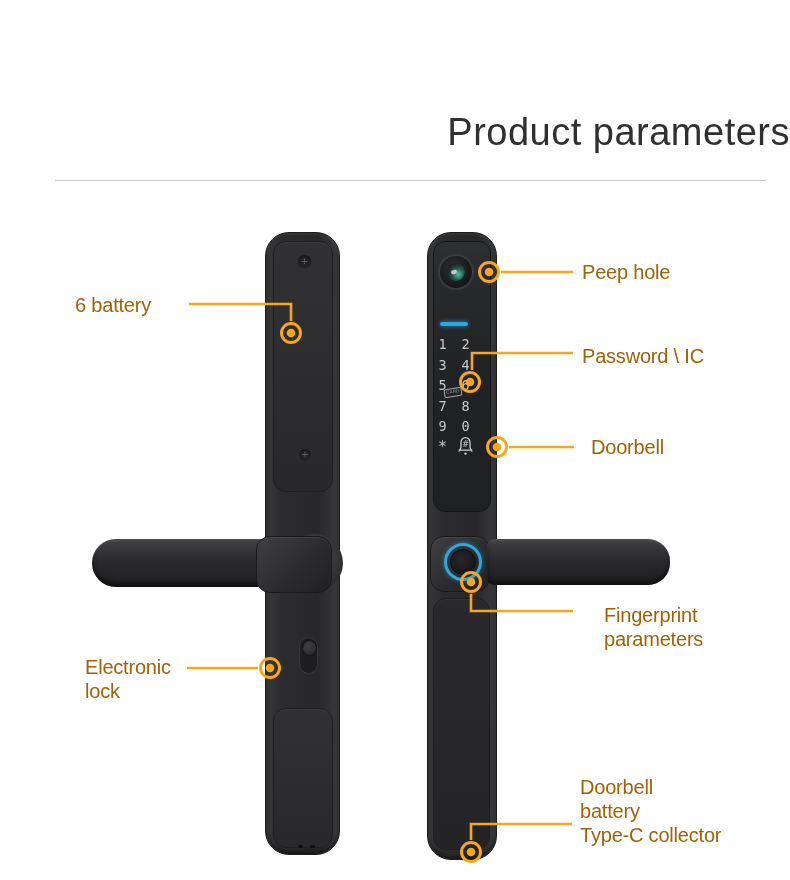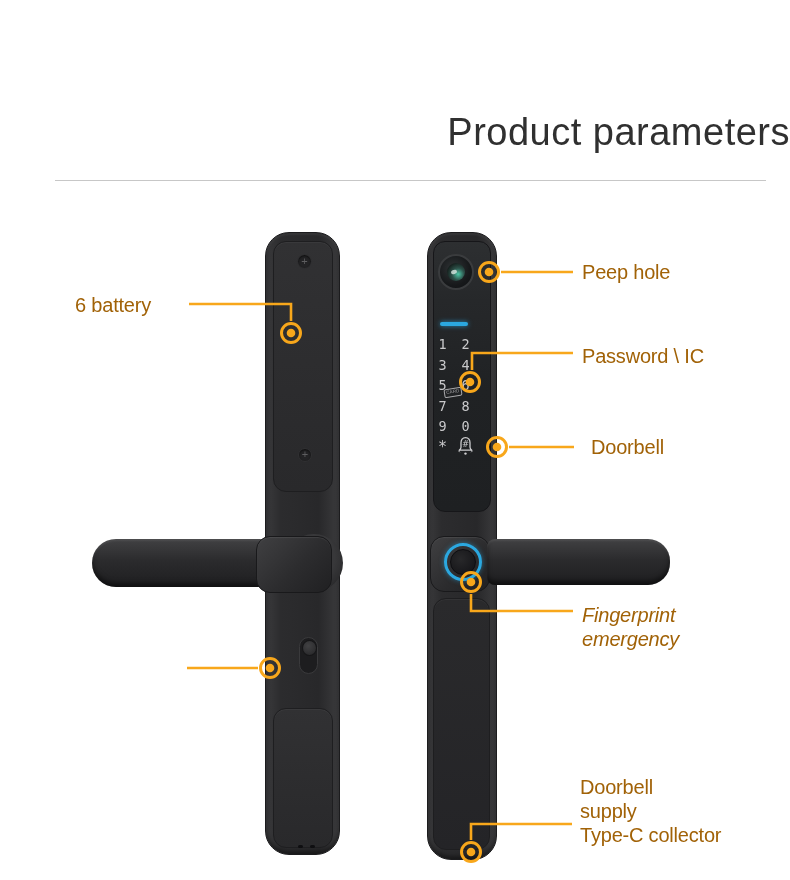--- a/index.html
+++ b/index.html
@@ -222,37 +222,41 @@
     <g>
       <circle class="marker-ring" cx="471" cy="852" r="9.5"></circle>
         <circle class="marker-dot" cx="471" cy="852" r="4.3"></circle>
     </g>
   </svg>
 
   <div class="label lh25" style="left:75px;top:293px;">
     <div>6 battery</div>
   </div>
 
+  <div class="label" style="left:85px;top:655px;">
+    <div>Electronic</div>
+    <div>lock</div>
+  </div>
 
   <div class="label" style="left:582px;top:260px;">
     <div>Peep hole</div>
   </div>
 
   <div class="label" style="left:582px;top:344px;">
     <div>Password \ IC</div>
   </div>
 
   <div class="label" style="left:583px;top:435px;margin-left:8px;">
     <div>Doorbell</div>
   </div>
 
-  <div class="label" style="left:582px;top:603px;font-style:italic;">
+  <div class="label" style="left:604px;top:603px;">
     <div>Fingerprint</div>
-    <div>emergency</div>
+    <div>parameters</div>
   </div>
 
   <div class="label" style="left:580px;top:775px;">
     <div>Doorbell</div>
-    <div>supply</div>
+    <div>battery</div>
     <div>Type-C collector</div>
   </div>
 
 </div>
 
 </body></html>

